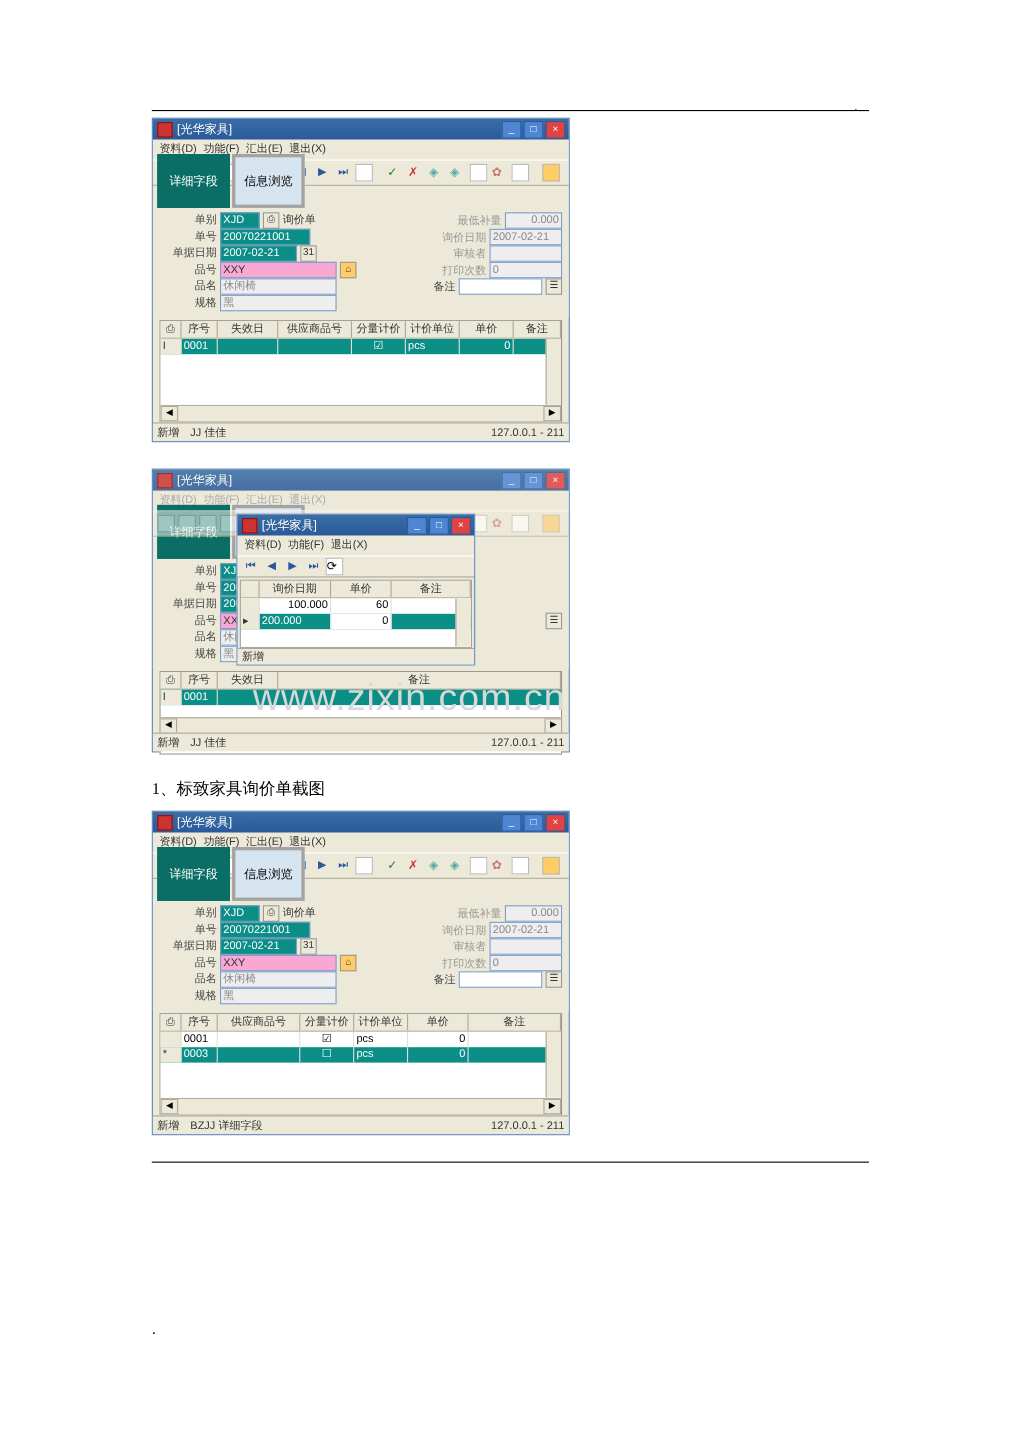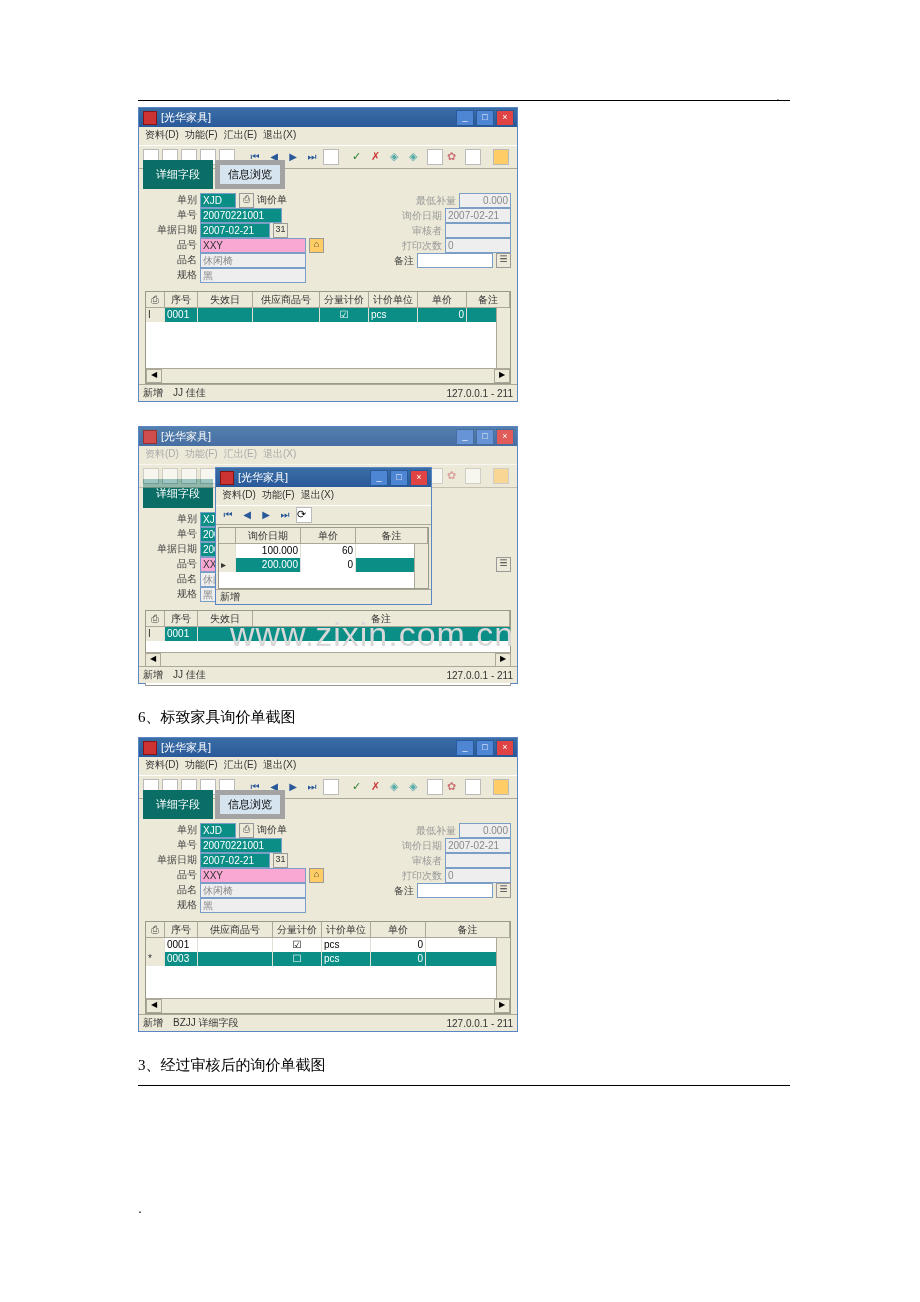--- a/index.html
+++ b/index.html
@@ -17,21 +17,21 @@
   .menubar span{padding:0 2px;cursor:pointer}
   .toolbar{height:22px;background:#ece9d8;border-top:1px solid #fff;border-bottom:1px solid #aca899;display:flex;align-items:center;gap:3px;padding:0 4px}
   .tbtn{width:14px;height:14px;border:1px solid transparent;display:inline-block}
   .tbtn.a{background:#fff;border:1px solid #bbb}
   .tbtn.nav{color:#2a599a;font-size:10px;text-align:center;line-height:14px}
   .tbtn.chk{color:#2a7a2a}
   .tbtn.x{color:#c33}
   .tbtn.diamond{color:#5aa}
   .tbtn.print{color:#c77}
   .tabs{height:20px;display:flex;align-items:end;gap:2px;padding:0 4px;background:#ece9d8}
-  .tab{padding:2px 8px;font-size:11px;border:5px solid #a3a3a3;background:#d6e4f0;cursor:pointer}
+  .tab{padding:14px 8px;font-size:11px;border:3px solid #a3a3a3;background:#d6e4f0;cursor:pointer}
   .tab.active{background:#0a6e66;color:#fff;border-color:#0a6e66}
   .formarea{background:#ece9d8;padding:4px 6px 6px 6px;font-size:10px;color:#333}
   .frow{display:flex;height:15px;gap:3px}
   .flabel{width:52px;text-align:right;color:#444}
   .finput{height:13px;border:1px solid #7a9ec6;background:#fff;padding:0 2px;line-height:13px;display:inline-block}
   .finput.teal{background:#0a8e86;color:#fff}
   .finput.yellow{background:#f9a8d4}
   .finput.gray{background:#eee;color:#888}
   .tinybtn{width:13px;height:13px;border:1px solid #999;background:#ece9d8;display:inline-block;font-size:9px;text-align:center;line-height:11px;cursor:pointer}
   .rcol{margin-left:auto;display:flex;align-items:center;gap:3px}
@@ -323,35 +323,35 @@
       </div>
       <div class="gridbody" style="height:44px">
         <div class="grow">
           <span class="gc" style="width:12px;background:#ece9d8"></span>
           <span class="gc" style="width:60px;text-align:right">100.000</span>
           <span class="gc" style="width:50px;text-align:right">60</span>
           <span class="gc" style="flex:1"></span>
         </div>
         <div class="grow sel">
           <span class="gc" style="width:12px;background:#ece9d8;color:#333">▸</span>
-          <span class="gc" style="width:60px;text-align:right">200.000</span>
+          <span class="gc" style="width:60px;">200.000</span>
           <span class="gc" style="width:50px;text-align:right;background:#fff;color:#000">0</span>
           <span class="gc" style="flex:1"></span>
         </div>
         <div class="scrollv"></div>
       </div>
     </div>
     <div class="status" style="height:14px">
       <span>新增</span>
     </div>
   </div>
 
   <span class="watermark">www.zixin.com.cn</span>
 
-  <div class="caption">6、标致家具询价单截图</div>
+  <div class="caption">1、标致家具询价单截图</div>
 
   <div class="screenshot">
     <div class="titlebar">
       <span class="ticon"></span>
       <span class="ttxt">[光华家具]</span>
       <div class="winbtns">
         <span class="winbtn">_</span>
         <span class="winbtn">□</span>
         <span class="winbtn close">×</span>
       </div>
@@ -479,17 +479,16 @@
     </div>
     <div class="status">
       <span>新增</span>
       <span style="width:10px"></span>
       <span>BZJJ 详细字段</span>
       <span class="sfill"></span>
       <span>127.0.0.1 - 211</span>
     </div>
   </div>
 
-  <div class="caption">3、经过审核后的询价单截图</div>
   <div class="rule" style="margin-top:0"></div>
 
   <span class="foot-dot">.</span>
 </div>
 
 </body></html>

